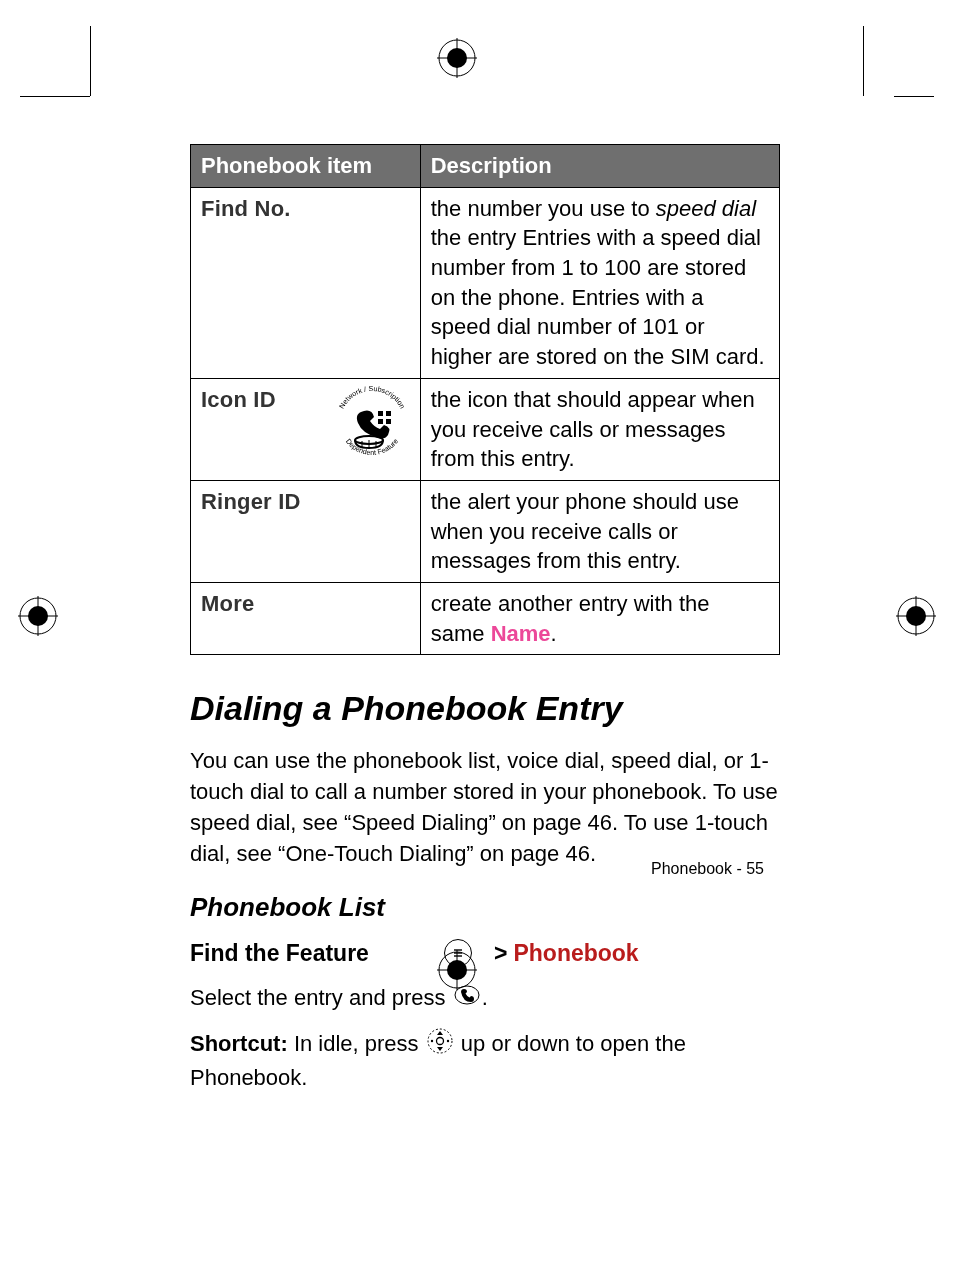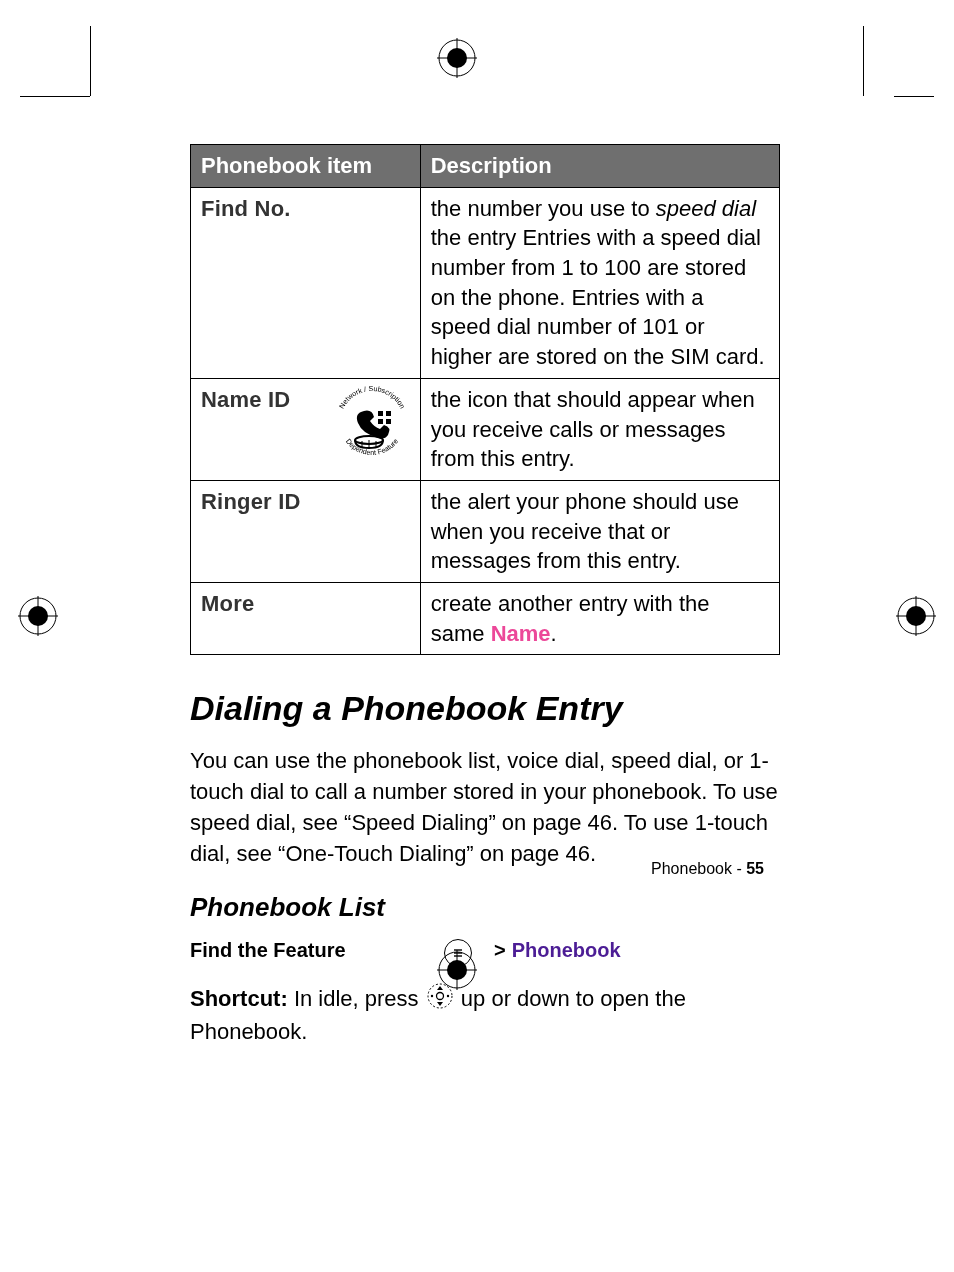--- a/index.html
+++ b/index.html
@@ -33,30 +33,30 @@
   .item-cell { position: relative; }
   .desc .italic { font-style: italic; }
   .desc .bolditem { font-family: "Arial Narrow", Arial, sans-serif; font-weight: 700; color:#ec4899; }
 
   .net-icon-wrap { position: absolute; right: 6px; top: 2px; width: 84px; height: 84px; }
 
   h2.sect { font-family: Arial, sans-serif; font-weight: bold; font-style: italic; font-size: 34px; margin-top: 34px; margin-bottom: 18px; }
   p.body { font-size: 22px; line-height: 1.4; margin-bottom: 14px; }
   h3.sub { font-family: Arial, sans-serif; font-weight: bold; font-style: italic; font-size: 26px; margin-top: 22px; margin-bottom: 16px; }
 
-  .ftf-row { display: flex; align-items: flex-start; font-size: 20px; margin-bottom: 16px; }
+  .ftf-row { display: flex; align-items: flex-end; font-size: 23px; margin-bottom: 16px; }
   .ftf-label { font-weight: bold; width: 250px; }
   .ftf-icon { display: inline-flex; width: 28px; height: 28px; border: 1.5px solid #000; border-radius: 50%; align-items: center; justify-content: center; font-size: 13px; margin: 0 22px 0 4px; }
-  .ftf-bolditem { font-family: "Arial Narrow", Arial, sans-serif; font-weight: 700; color:#4c1d95; }
+  .ftf-bolditem { font-family: "Arial Narrow", Arial, sans-serif; font-weight: 700; color:#b91c1c; }
   .gt { font-weight: bold; margin-right: 6px; }
 
   .inline-icon { display: inline-block; vertical-align: middle; margin: 0 2px; }
 
   .footer { position: absolute; right: 190px; bottom: 150px; font-size: 16px; }
-  .footer .pg { font-weight: bold; margin-top: 9px; }
+  .footer .pg { font-weight: normal; margin-top: 9px; }
 
 </style>
 </head>
 <body>
 
 <div class="page">
 
   <div class="reg reg-top">
     <svg width="40" height="40" viewBox="0 0 40 40">
         <circle cx="20" cy="20" r="18" fill="none" stroke="#000" stroke-width="1"></circle>
@@ -108,21 +108,21 @@
         <tr>
           <td class="item-cell">
             <span class="item-label">Find No.</span>
           </td>
           <td class="desc">
             <span>the number you use to </span><span class="italic">speed dial</span><span> the entry Entries with a speed dial number from 1 to 100 are stored on the phone. Entries with a speed dial number of 101 or higher are stored on the SIM card.</span>
           </td>
         </tr>
         <tr>
           <td class="item-cell">
-            <span class="item-label">Name ID</span>
+            <span class="item-label">Icon ID</span>
             <span class="net-icon-wrap">
               <svg width="84" height="84" viewBox="0 0 84 84">
                 <defs>
                   <path id="topArc" d="M 10 42 A 32 32 0 0 1 74 42" fill="none"></path>
                   <path id="botArc" d="M 10 42 A 32 32 0 0 0 74 42" fill="none"></path>
                 </defs>
                 <text font-size="7.2" font-family="Arial" fill="#000">
                   <textPath href="#topArc" startOffset="50%" text-anchor="middle">Network / Subscription</textPath>
                 </text>
                 <text font-size="7.2" font-family="Arial" fill="#000">
@@ -145,21 +145,21 @@
           </td>
           <td class="desc">
             <span>the icon that should appear when you receive calls or messages from this entry.</span>
           </td>
         </tr>
         <tr>
           <td class="item-cell">
             <span class="item-label">Ringer ID</span>
           </td>
           <td class="desc">
-            <span>the alert your phone should use when you receive that or messages from this entry.</span>
+            <span>the alert your phone should use when you receive calls or messages from this entry.</span>
           </td>
         </tr>
         <tr>
           <td class="item-cell">
             <span class="item-label">More</span>
           </td>
           <td class="desc">
             <span>create another entry with the same </span><span class="bolditem">Name</span><span>.</span>
           </td>
         </tr>
@@ -177,20 +177,26 @@
         <svg width="12" height="12" viewBox="0 0 12 12">
             <line x1="2" y1="3" x2="10" y2="3" stroke="#000" stroke-width="1.4"></line>
             <line x1="2" y1="6" x2="10" y2="6" stroke="#000" stroke-width="1.4"></line>
             <line x1="2" y1="9" x2="10" y2="9" stroke="#000" stroke-width="1.4"></line>
           </svg>
       </span>
       <span class="gt">&gt;</span>
       <span class="ftf-bolditem">Phonebook</span>
     </div>
 
+    <p class="body">
+      <span>Select the entry and press </span><span class="inline-icon"><svg width="26" height="20" viewBox="0 0 26 20">
+            <ellipse cx="13" cy="10" rx="12" ry="9" fill="none" stroke="#000" stroke-width="1"></ellipse>
+            <path d="M 7 7 q 0 -3 3 -3 q 3 0 3 3 l -1.5 1.5 q 1.5 3 4 4 l 1.5 -1.5 q 3 0 3 3 q 0 3 -3 3 q -8 0 -10 -10 z" fill="#000"></path>
+          </svg></span><span>.</span>
+    </p>
 
     <p class="body">
       <b>Shortcut:</b><span> In idle, press </span><span class="inline-icon"><svg width="26" height="26" viewBox="0 0 26 26">
             <circle cx="13" cy="13" r="12" fill="none" stroke="#000" stroke-width="1" stroke-dasharray="2 2"></circle>
             <circle cx="13" cy="13" r="3.5" fill="none" stroke="#000" stroke-width="1.3"></circle>
             <polygon points="13,3 10,7 16,7" fill="#000"></polygon>
             <polygon points="13,23 10,19 16,19" fill="#000"></polygon>
             <circle cx="5" cy="13" r="1.2" fill="#000"></circle>
             <circle cx="21" cy="13" r="1.2" fill="#000"></circle>
           </svg></span><span> up or down to open the Phonebook.</span>

